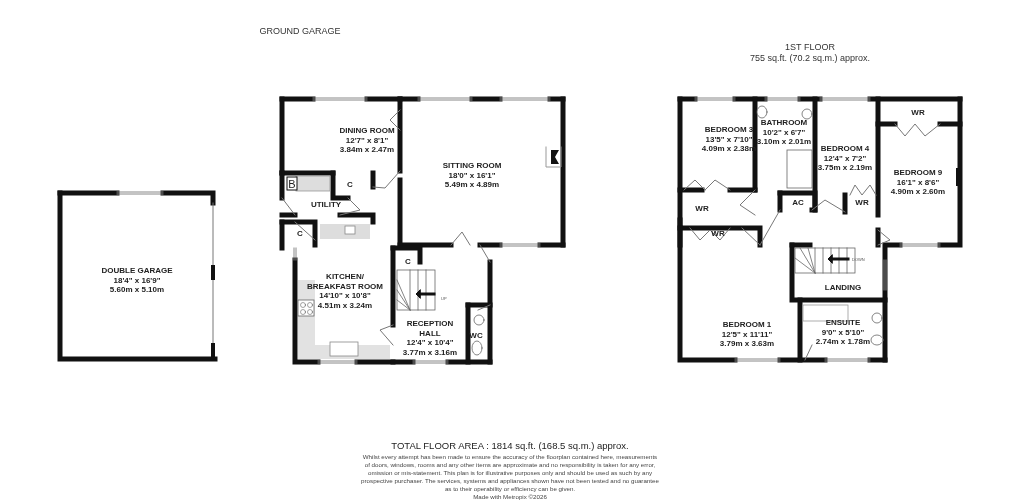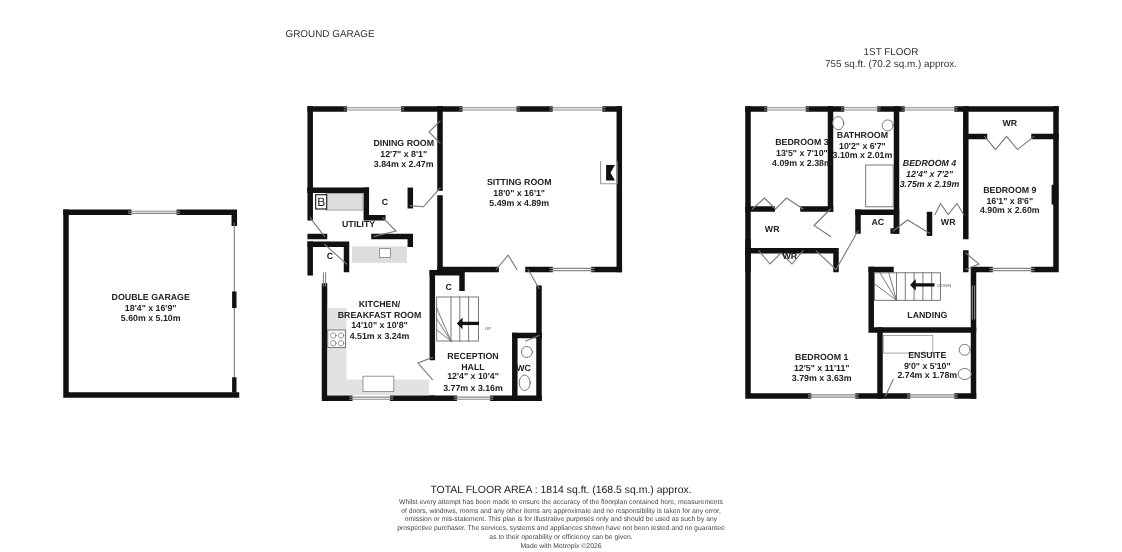--- a/index.html
+++ b/index.html
@@ -244,21 +244,21 @@
 <div class="room-label" style="left:717px; top:125px;margin-left:12px;">
   <div>BEDROOM 3</div>
   <div>13'5"  x 7'10"</div>
   <div>4.09m  x 2.38m</div>
 </div>
 <div class="room-label" style="left:784px; top:118px;">
   <div>BATHROOM</div>
   <div>10'2"  x 6'7"</div>
   <div>3.10m  x 2.01m</div>
 </div>
-<div class="room-label" style="left:845px; top:144px;font-style:italic;">
+<div class="room-label" style="left:845px; top:144px;">
   <div>BEDROOM 4</div>
   <div>12'4"  x 7'2"</div>
   <div>3.75m  x 2.19m</div>
 </div>
 <div class="room-label" style="left:918px; top:168px;">
   <div>BEDROOM 9</div>
   <div>16'1"  x 8'6"</div>
   <div>4.90m  x 2.60m</div>
 </div>
 <div class="room-label" style="left:747px; top:320px;">

